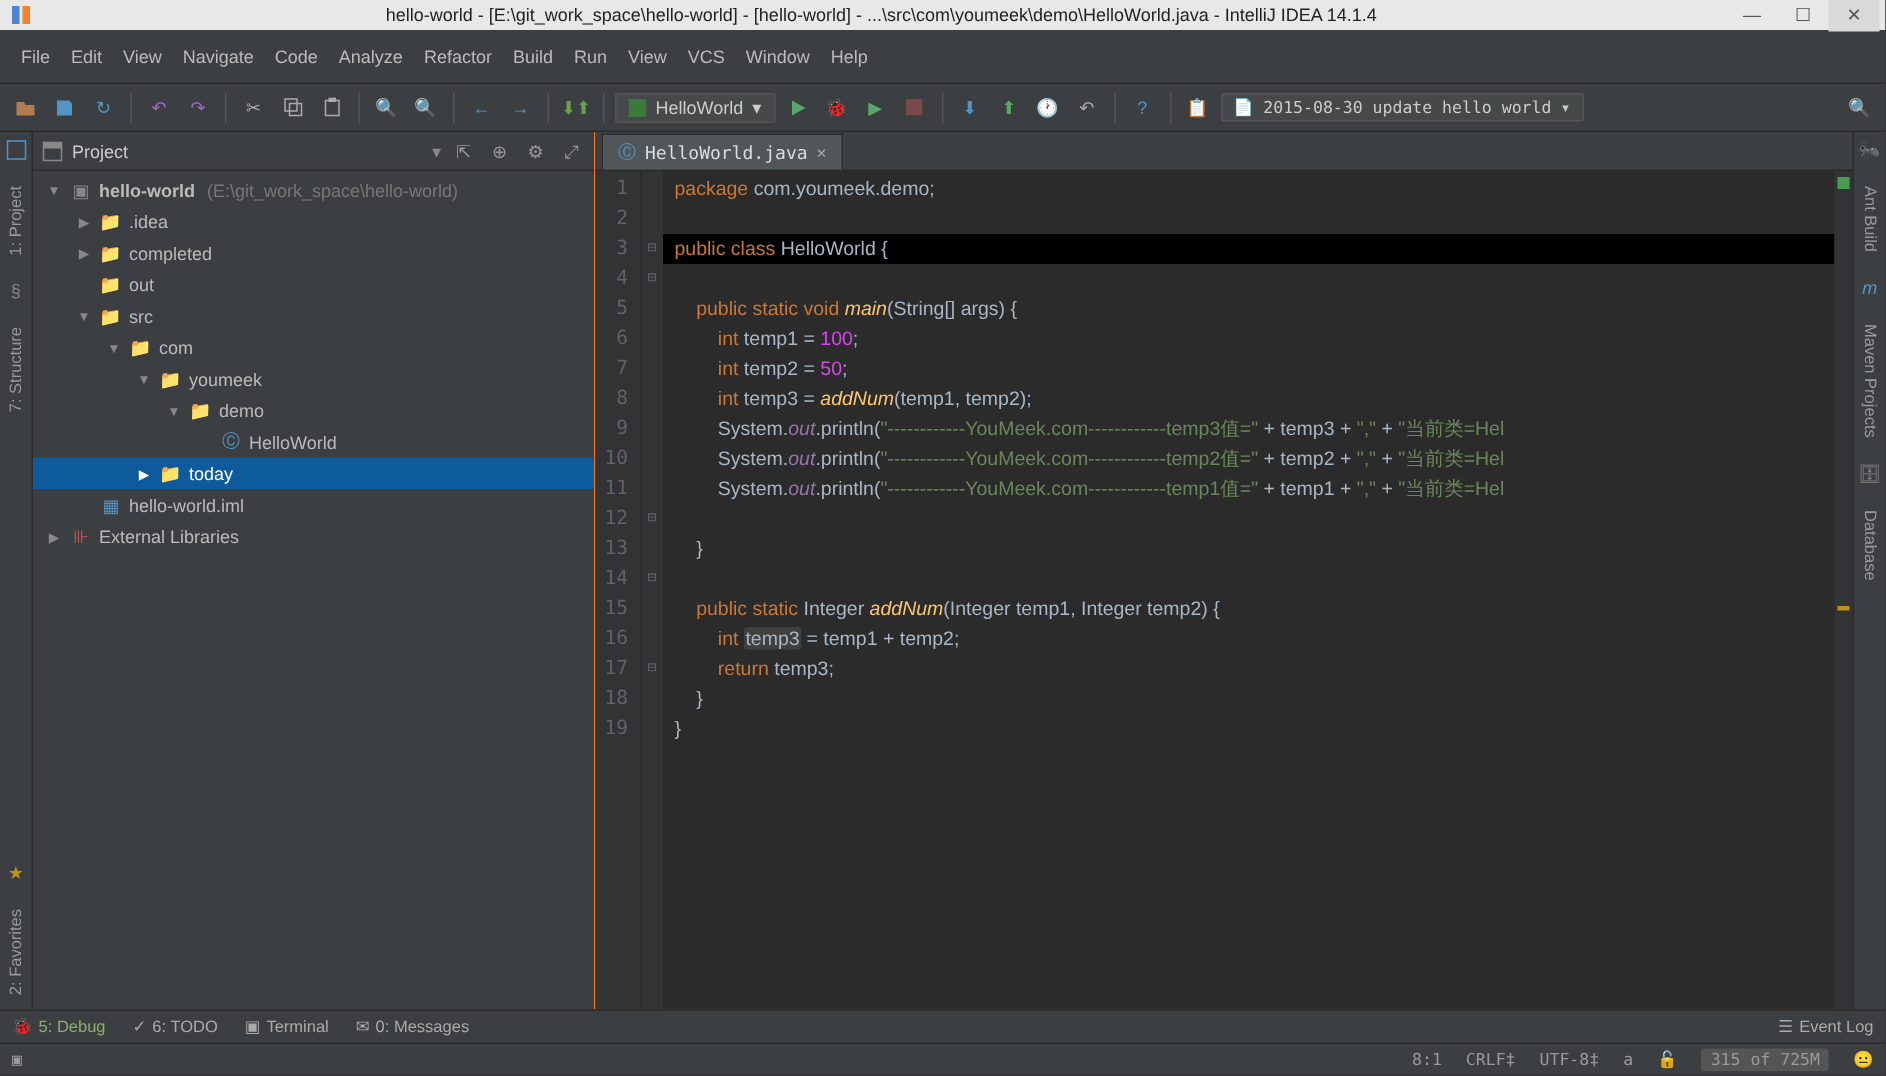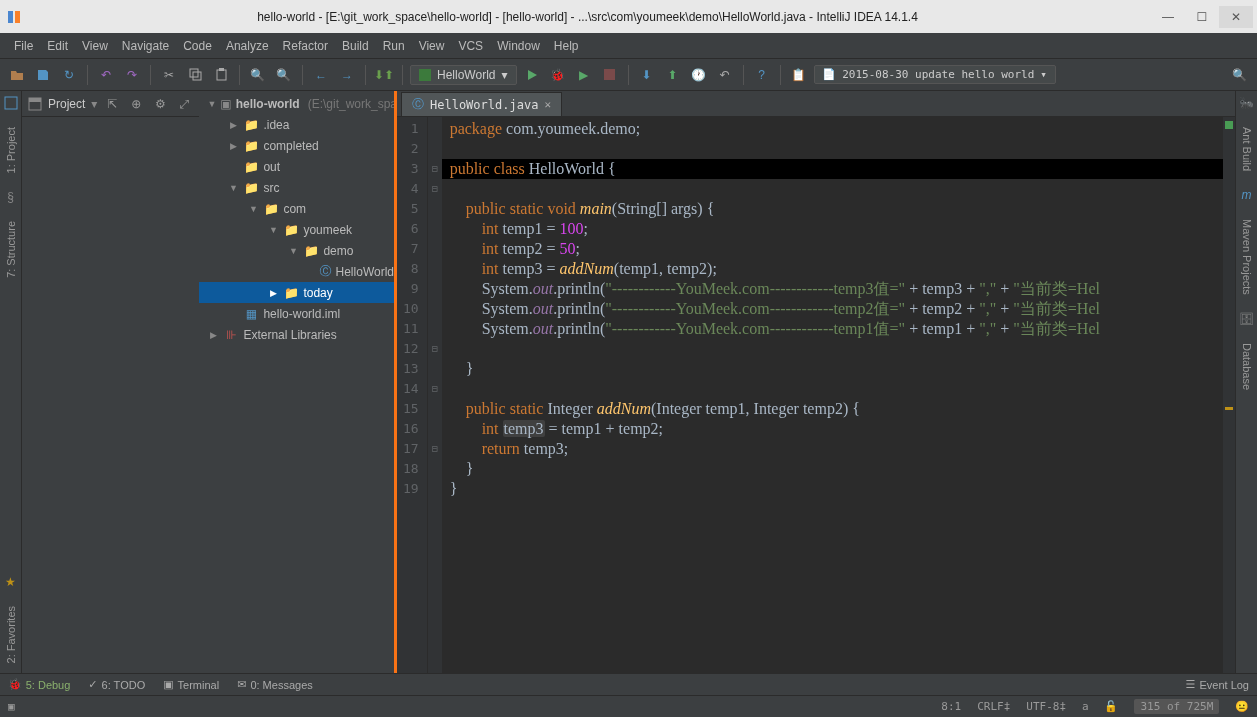--- a/index.html
+++ b/index.html
@@ -10,34 +10,34 @@
   color: #bbbbbb;
   width: 1257px;
   height: 717px;
   overflow: hidden;
   display: flex;
   flex-direction: column;
 }
 .titlebar {
   background: #e8e8e8;
   color: #333;
-  height: 33px;
+  height: 20px;
   display: flex;
   align-items: center;
   padding: 0 4px;
   position: relative;
 }
 .titlebar .app-icon { width: 20px; height: 20px; display: inline-flex; align-items: center; justify-content: center; color: #4a86cf; font-weight: bold; }
 .titlebar .title-text { flex: 1; text-align: center; font-size: 12px; color: #222; }
 .titlebar .win-btns { display: flex; gap: 0; }
 .titlebar .win-btn { width: 34px; height: 22px; display: inline-flex; align-items: center; justify-content: center; color: #555; }
 .titlebar .win-btn.close { background: #d9d9d9; }
 .menubar {
   background: #3c3f41;
-  height: 26px;
+  height: 36px;
   display: flex;
   align-items: center;
   padding: 0 8px;
   gap: 2px;
   border-bottom: 1px solid #2b2b2b;
 }
 .menubar .menu-item { padding: 2px 6px; color: #bbbbbb; cursor: default; }
 .toolbar {
   background: #3c3f41;
   height: 32px;
@@ -72,23 +72,23 @@
   writing-mode: vertical-rl;
   font-size: 11px;
   color: #999;
   cursor: default;
   padding: 4px 0;
 }
 .gutter-icon { width: 16px; height: 16px; display:inline-flex; align-items:center; justify-content:center; color:#888;}
 .project-panel {
   width: 375px;
   background: #3c3f41;
-  border-right: 3px solid #f97316;
-  display: flex;
-  flex-direction: row;
+  border-right: 1px solid #f97316;
+  display: flex;
+  flex-direction: column;
 }
 .project-header {
   height: 26px;
   display: flex;
   align-items: center;
   padding: 0 6px;
   border-bottom: 1px solid #2b2b2b;
   gap: 6px;
 }
 .project-header .title { flex: 1; color: #ccc; }
@@ -165,22 +165,22 @@
   background: #313335;
   font-family: monospace;
   font-size: 10px;
   color: #606366;
   line-height: 20px;
   padding-top: 2px;
 }
 .fold-gutter div { height: 20px; text-align: center; }
 .code {
   flex: 1;
-  font-family: Liberation Serif, serif;
-  font-size: 16px;
+  font-family: Liberation Sans, sans-serif;
+  font-size: 13px;
   line-height: 20px;
   padding: 2px 8px;
   white-space: pre;
   overflow: hidden;
   color: #a9b7c6;
 }
 .kw { color: #cc7832; }
 .str { color: #6a8759; }
 .num { color: #d946ef; }
 .fn { color: #ffc66d; font-style: italic;}

